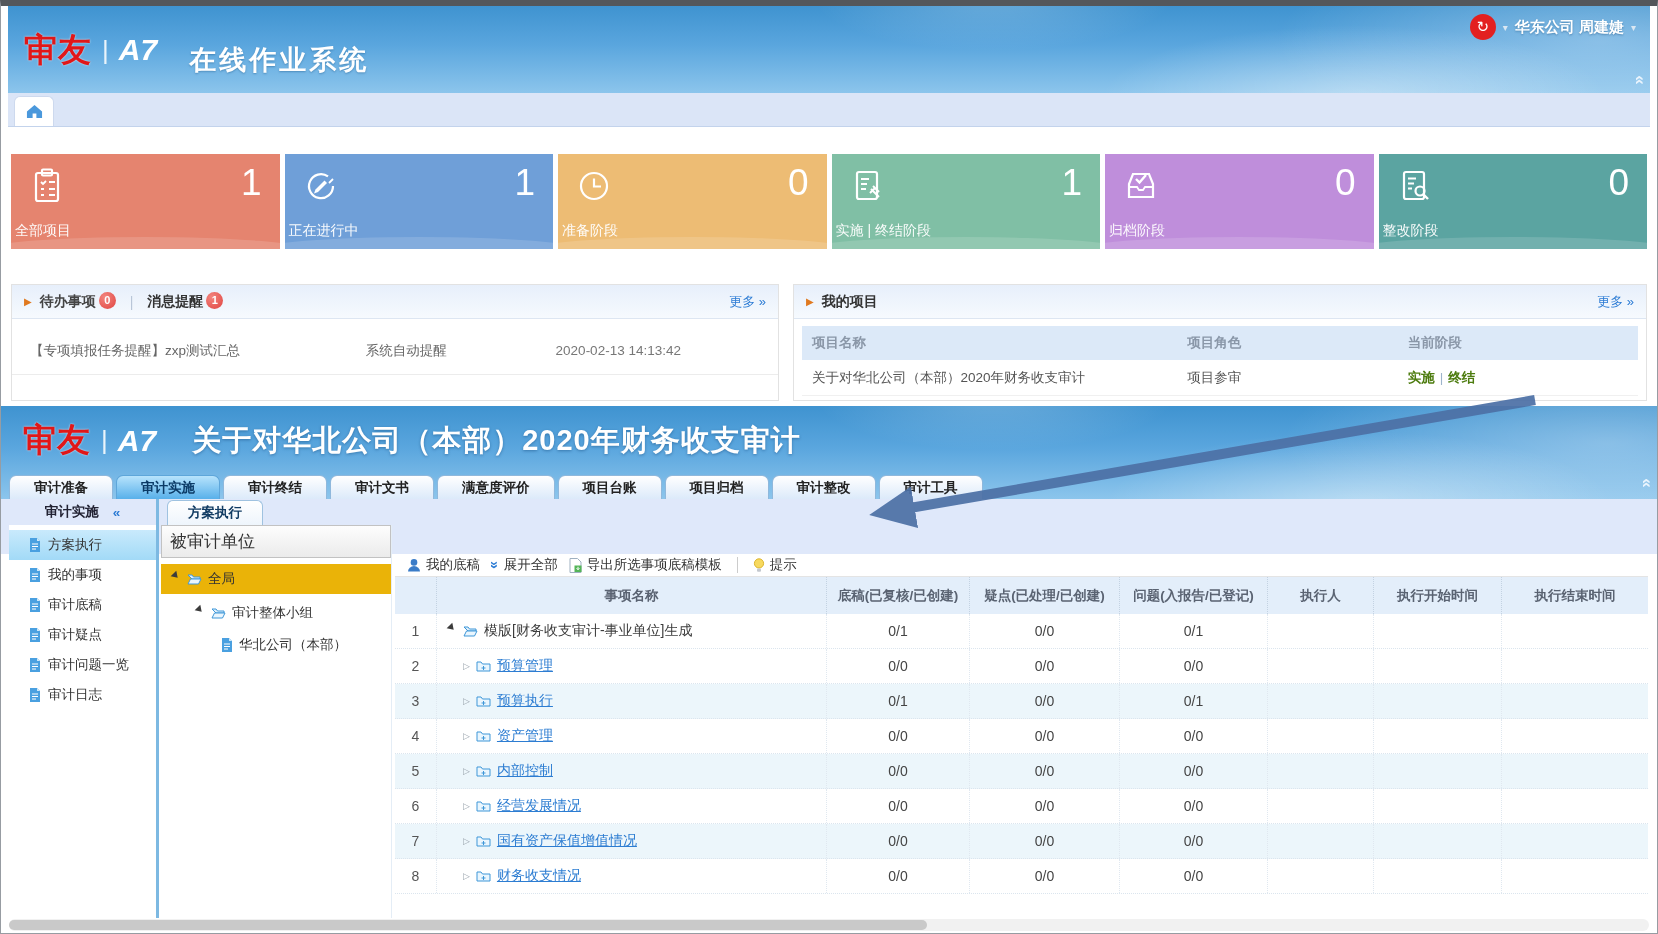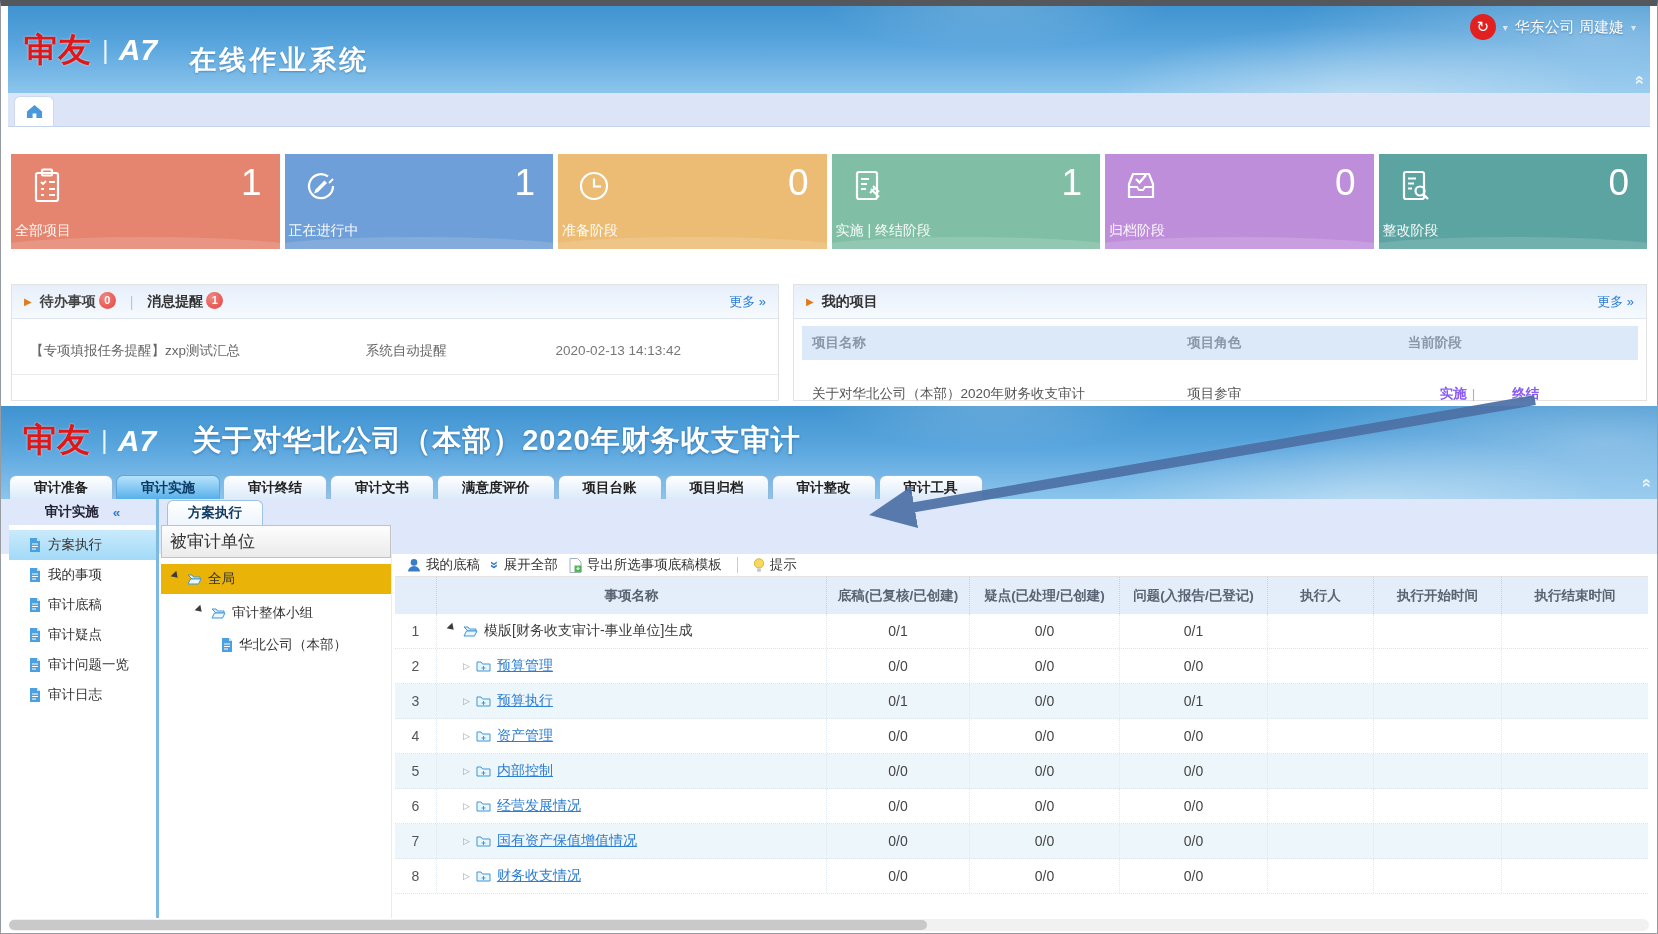--- a/index.html
+++ b/index.html
@@ -21,21 +21,21 @@
   .brand-cn { color:#e01719; font-size:33px; font-weight:900; letter-spacing:1px;
               text-shadow:0 0 2px rgba(255,255,255,.8); }
   .brand-sep { color:#eaf4fb; font-size:26px; font-weight:300; }
   .brand-a7 { color:#fff; font-size:30px; font-weight:bold; font-style:italic; }
   .sys-title { color:#fff; font-size:27px; font-weight:bold; letter-spacing:3px; margin-left:22px;
                text-shadow:0 1px 2px rgba(0,60,110,.35);margin-top:20px; }
   .user-area { position:absolute; right:14px; top:8px; display:flex; align-items:center; gap:7px; }
   .refresh-btn { width:26px; height:26px; border-radius:50%; background:#e32020; color:#fff;
                  font-size:15px; line-height:25px; text-align:center; }
   .mini-caret { color:#d9e7f3; font-size:10px; }
-  .user-name { color:#fff; font-size:15px; font-weight:normal; text-shadow:0 1px 2px rgba(0,60,110,.4); }
+  .user-name { color:#fff; font-size:15px; font-weight:bold; text-shadow:0 1px 2px rgba(0,60,110,.4); }
   .collapse-up { position:absolute; right:6px; color:#eaf4fd; font-size:17px; font-weight:bold;
                  transform:rotate(90deg); cursor:pointer; }
 
   
   #tabstrip1 { position:absolute; left:7px; right:7px; top:87px; height:34px;
                background:#dbe5f7; border-bottom:1px solid #c3d3ec; }
   .home-tab { position:absolute; left:6px; bottom:0; width:40px; height:30px; background:#fff;
               border:1px solid #cdd9ee; border-bottom:none; border-radius:6px 6px 0 0;
               display:flex; align-items:center; justify-content:center; cursor:pointer; }
 
@@ -63,26 +63,26 @@
   .badge { display:inline-block; min-width:17px; height:17px; border-radius:50%;
            background:radial-gradient(circle at 35% 30%,#f3857f,#e04440); color:#fff; font-size:11px;
            line-height:17px; text-align:center; margin-left:3px; vertical-align:2px; }
   .head-sep { color:#b9c6d8; font-size:14px; margin:0 6px; }
   .more-link { margin-left:auto; color:#2b7bd4; font-size:13px; cursor:pointer; }
   .msg-row { display:flex; align-items:center; padding:0 18px; height:48px; margin-top:8px;
              border-bottom:1px solid #ececec; font-size:13.5px; color:#666; }
   .msg-title { width:46%; }
   .msg-src { width:26%; }
   .msg-time { width:28%; text-align:left; color:#777; }
-  .proj-header-row { display:flex; align-items:center; height:34px; margin:7px 8px 16px 8px;
+  .proj-header-row { display:flex; align-items:center; height:34px; margin:7px 8px 0 8px;
                      background:#dce9f8; font-size:13.5px; font-weight:bold; color:#8a97a8; padding:0 10px; }
   .proj-data-row { display:flex; align-items:center; height:36px; margin:0 8px; font-size:13.5px;
                    color:#555; padding:0 10px; border-bottom:1px solid #f0f0f0; }
   .pc-name{ width:46%; } .pc-role{ width:27%; } .pc-stage{ width:27%; }
-  .stage-link { color:#8b5cf6; font-weight:bold; cursor:pointer;margin-left:32px; }
+  .stage-link { color:#4d7c0f; font-weight:bold; cursor:pointer; }
   .stage-sep { color:#9db4cc; margin:0 5px; }
 
   
   #header2 { position:absolute; left:0; right:0; top:400px; height:93px; }
   #header2 .brand-row { top:12px; left:22px; }
   .proj-title { color:#fff; font-size:29px; font-weight:bold; letter-spacing:1px; margin-left:26px;
                 text-shadow:0 1px 3px rgba(0,50,100,.4); }
   #tabs2 { position:absolute; left:8px; bottom:0; display:flex; gap:3px; }
   .wtab { height:24px; line-height:23px; padding:0 24px; font-size:13.5px; font-weight:bold; color:#222;
           background:linear-gradient(180deg,#ffffff,#dceafa); border:1px solid #8fb8dc; border-bottom:none;

